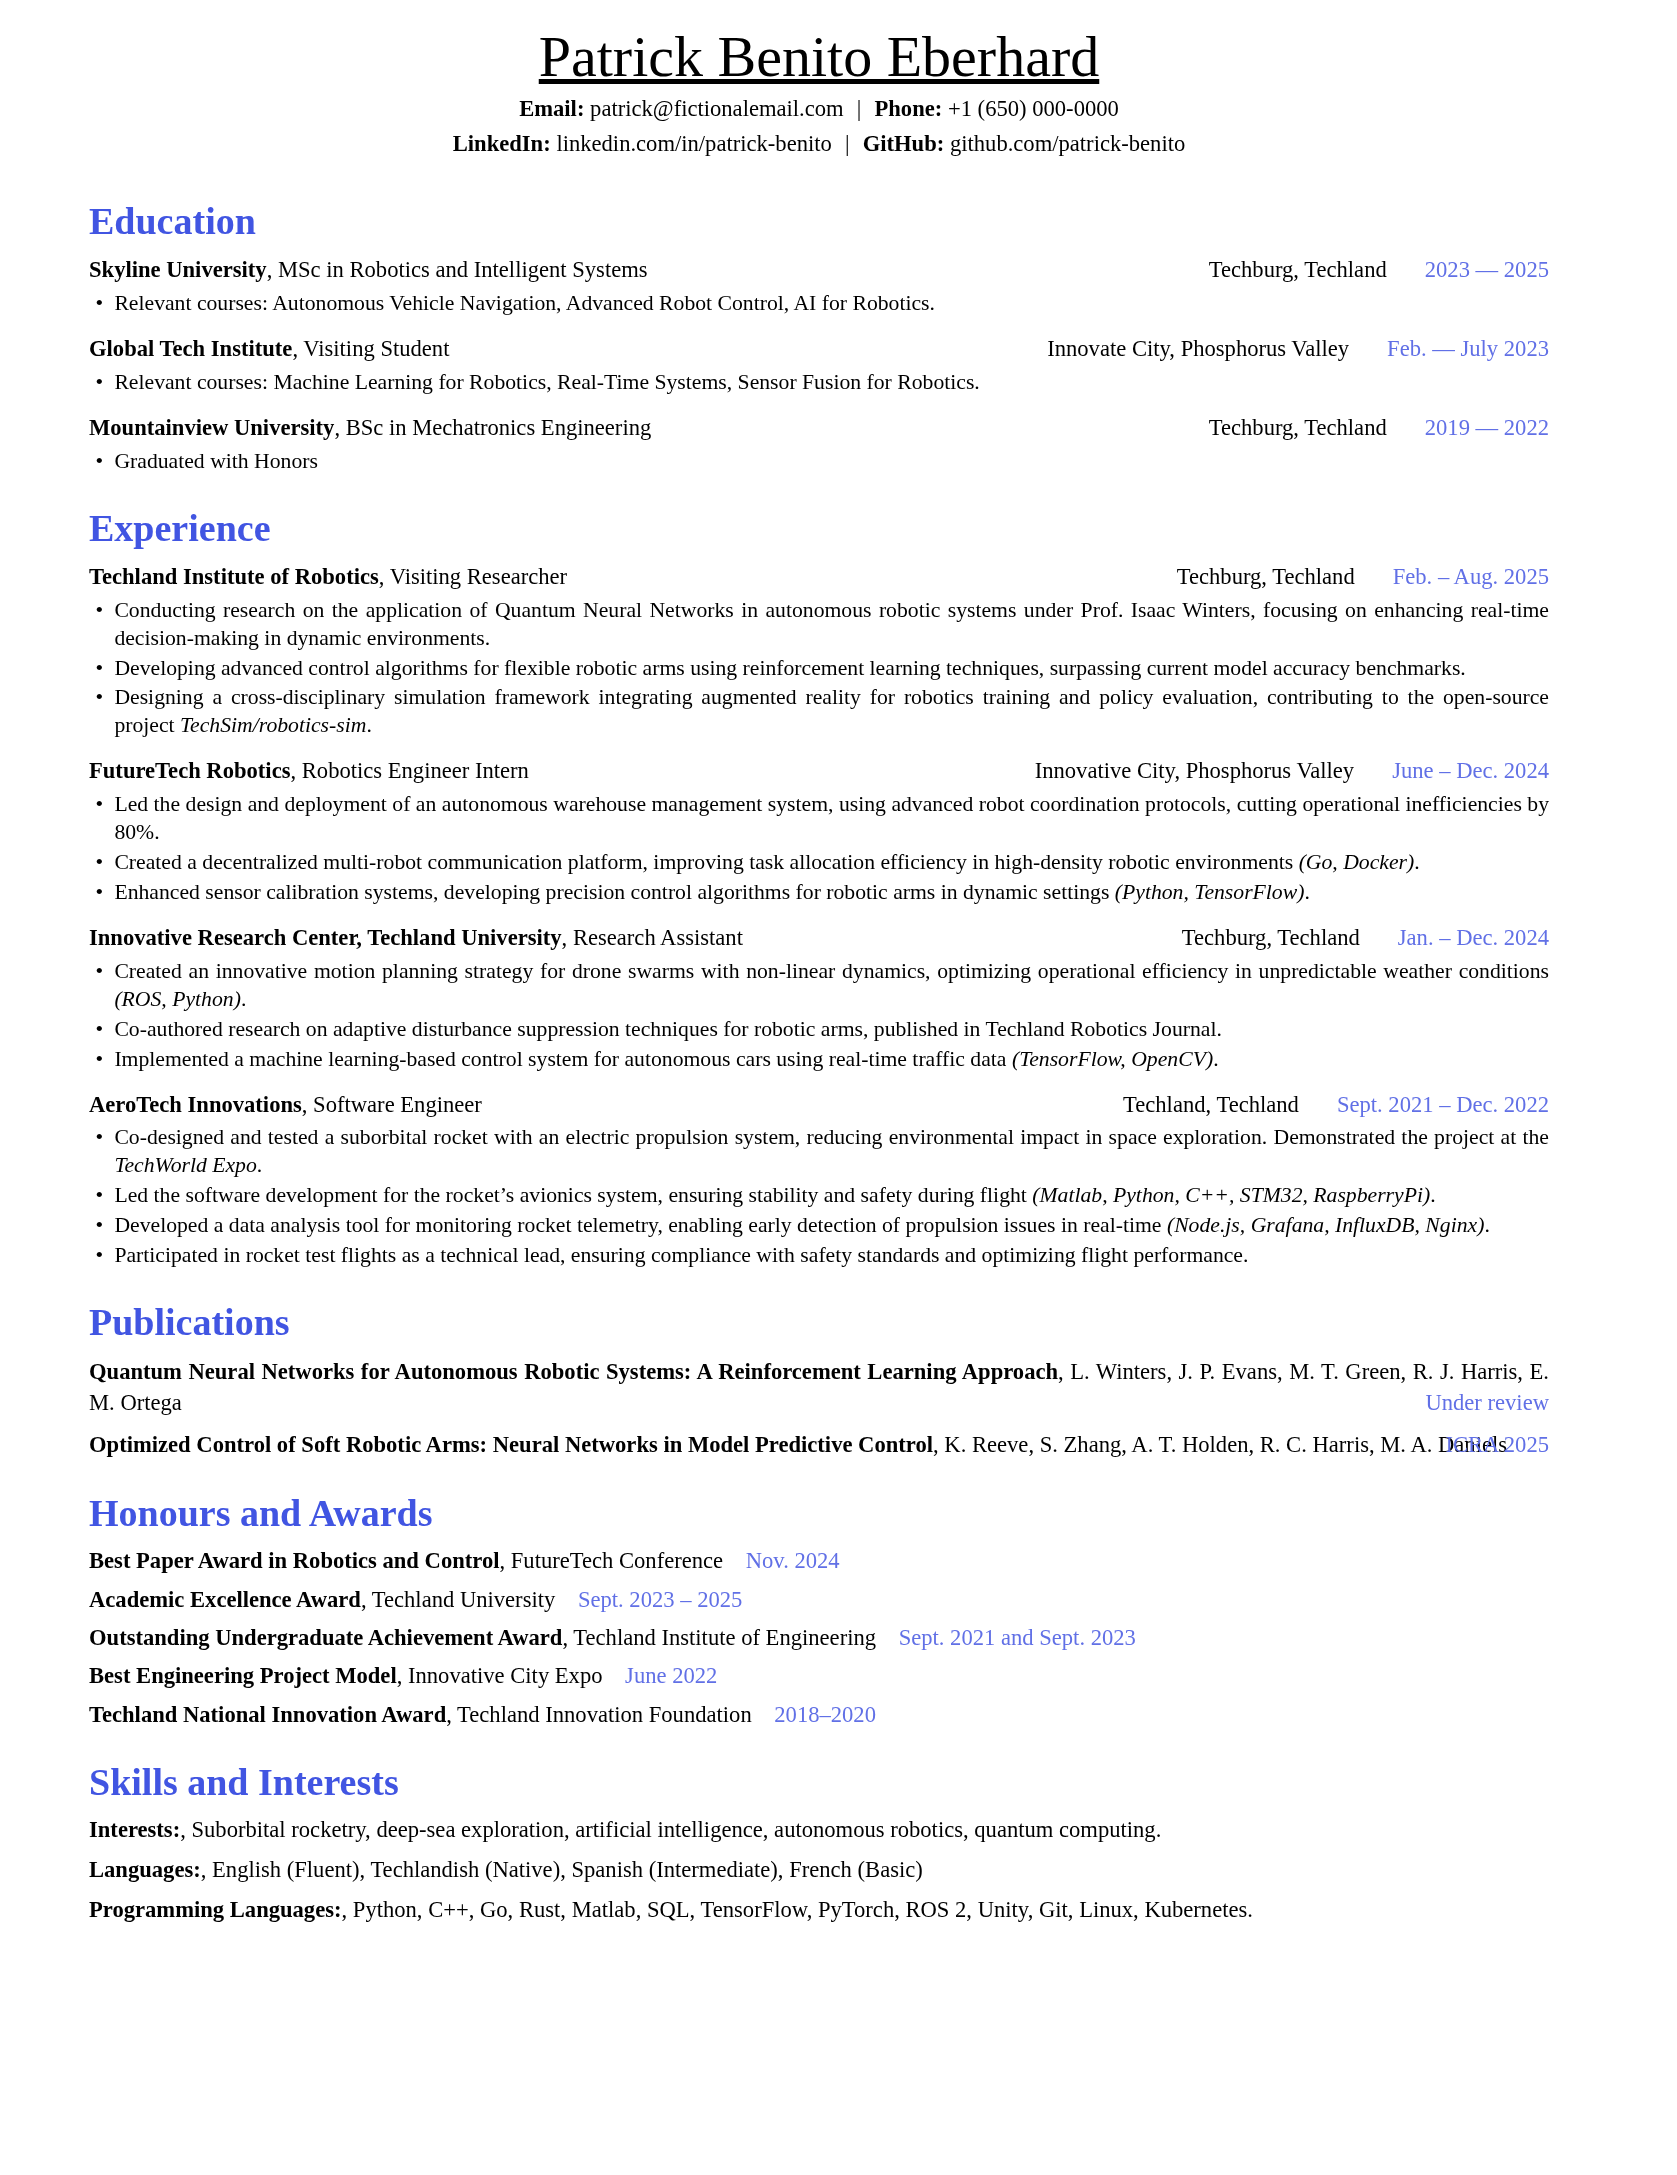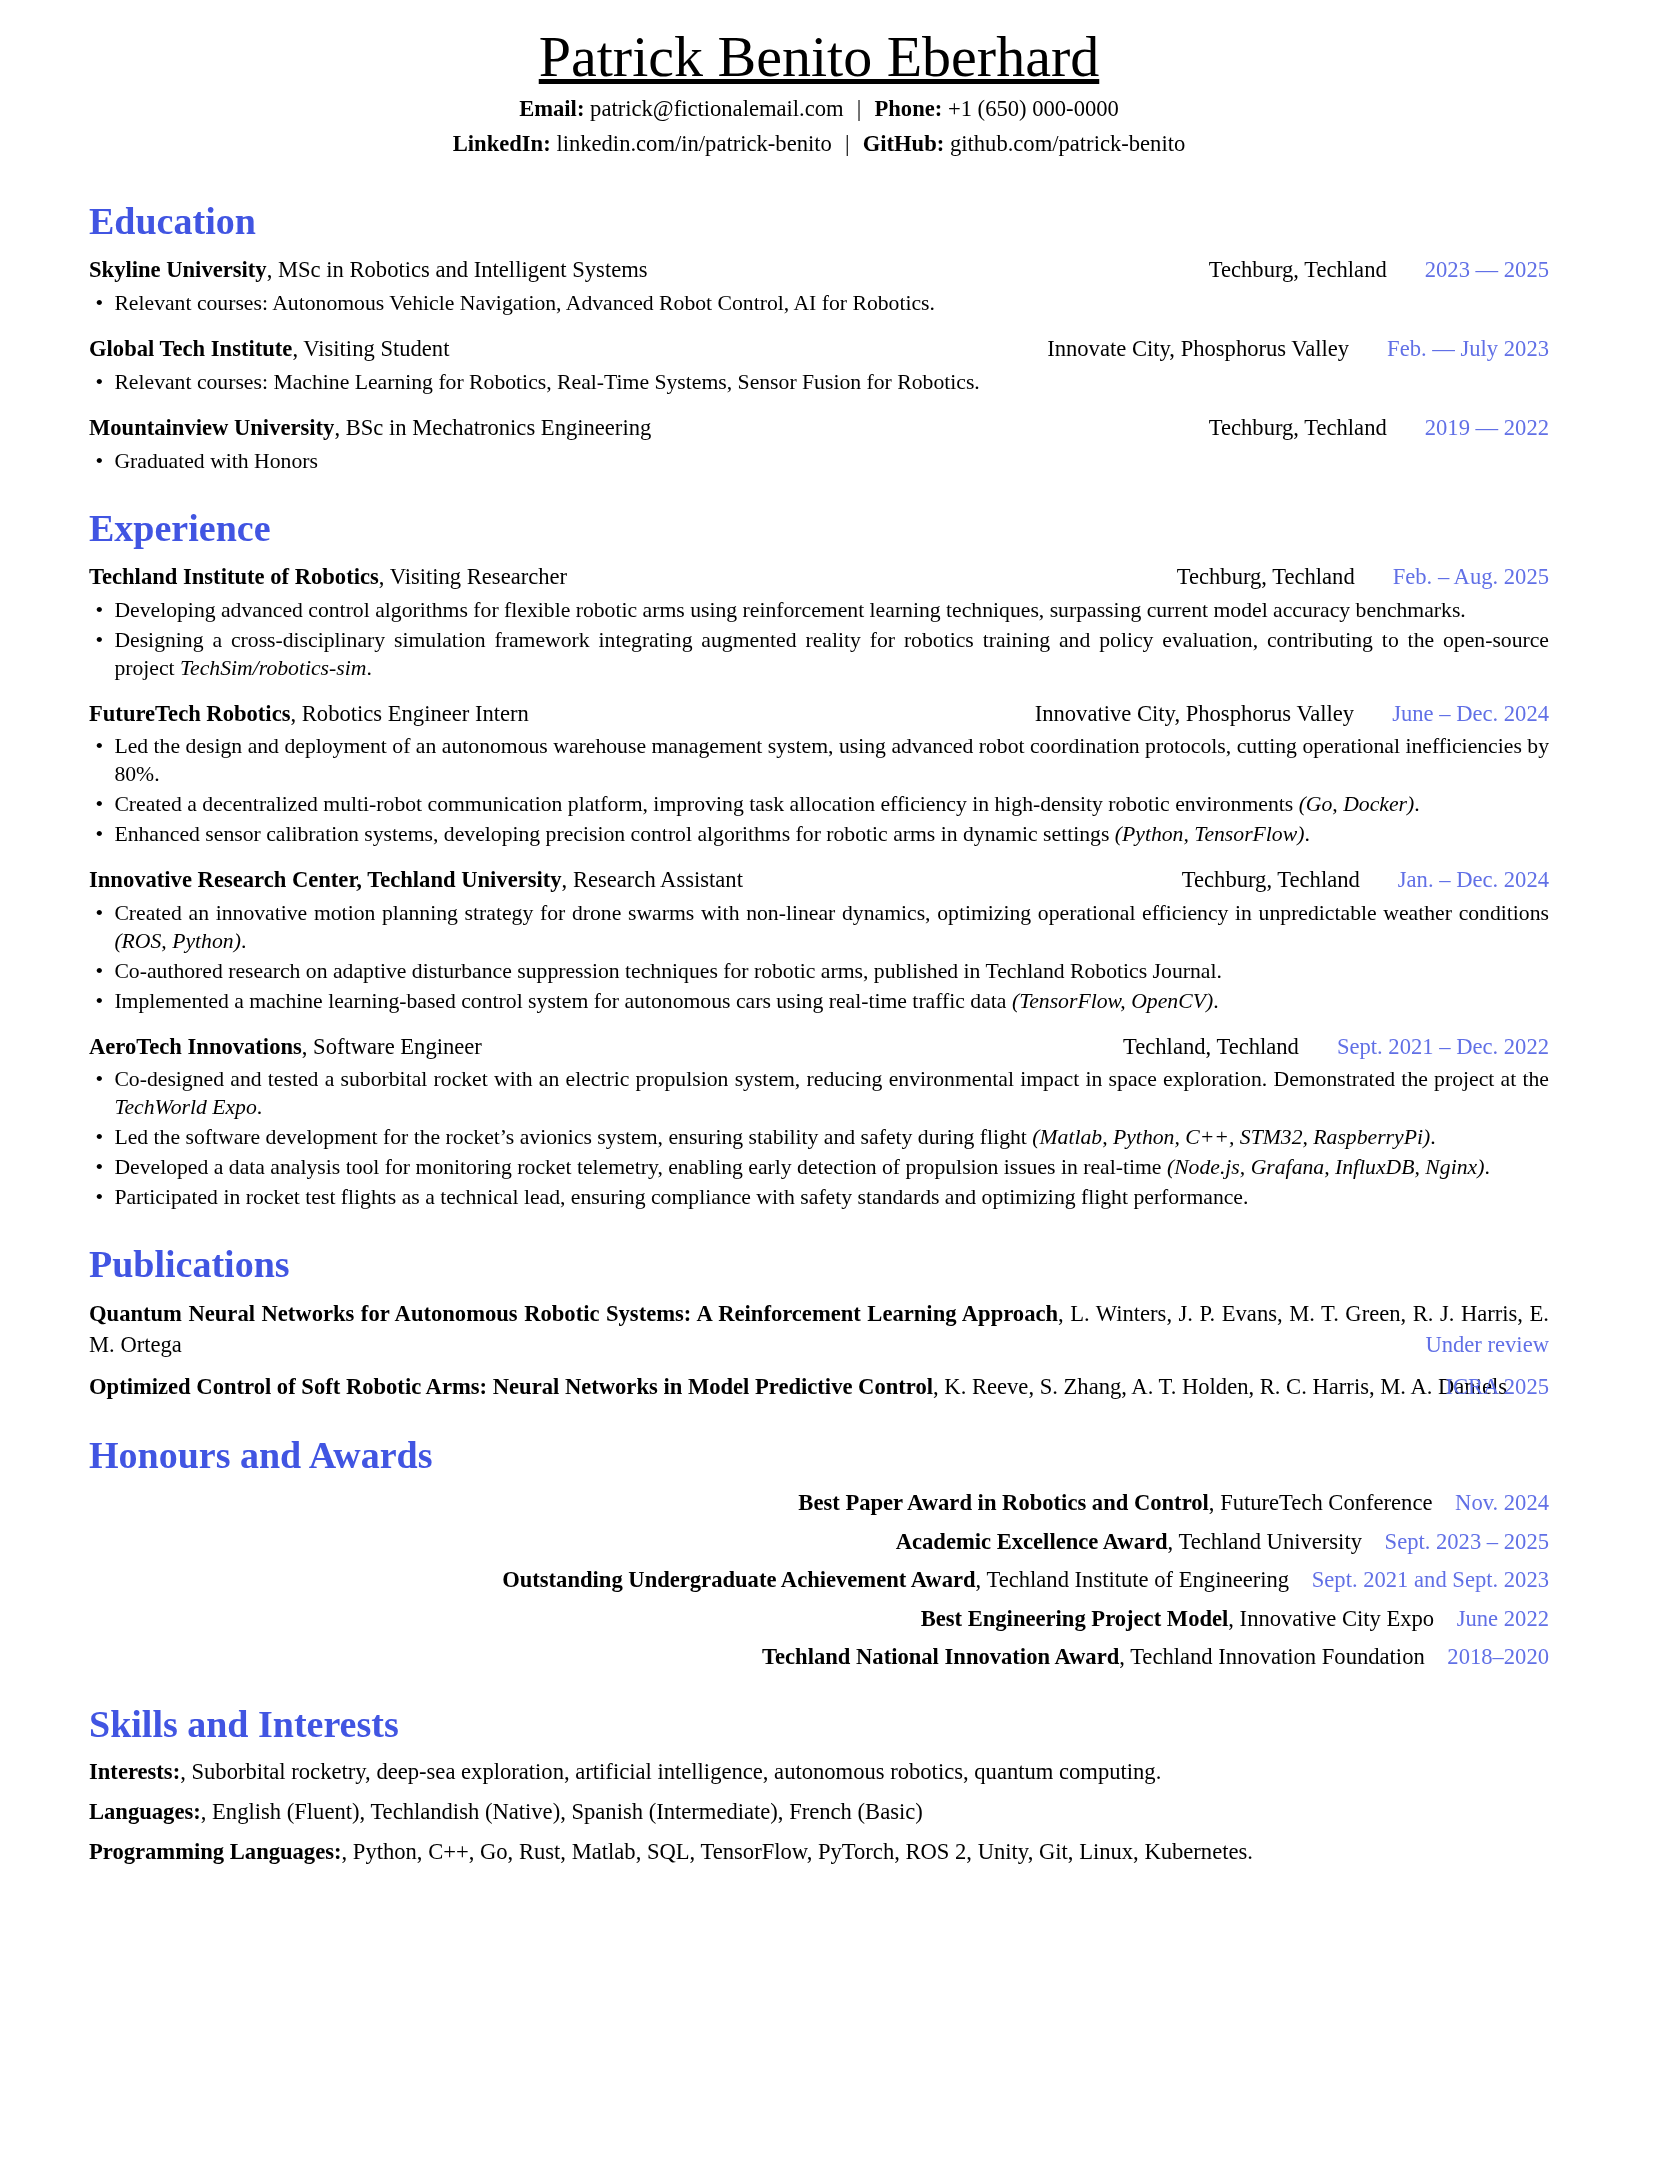--- a/index.html
+++ b/index.html
@@ -34,21 +34,21 @@
     position:relative;font-size:21.7px;line-height:28px;text-align:justify;
     padding-left:25.4px;margin:0 0 1.9px 0;
   }
   ul.bullets li::before{content:"•";position:absolute;left:6.6px;top:0;}
   ul.bullets i{font-style:italic;}
   
   .pub{position:relative;font-size:22.6px;line-height:31px;text-align:justify;margin-bottom:11.3px;}
   .pub b{font-weight:bold;}
   .pub .note{position:absolute;right:0;bottom:0;color:var(--date-blue);}
   
-  .honour-row{display:flex;justify-content:flex-end;align-items:baseline;font-size:22.6px;line-height:28px;margin-bottom:10.4px;}
+  .honour-row{display:flex;justify-content:flex-start;align-items:baseline;font-size:22.6px;line-height:28px;margin-bottom:10.4px;}
   .honour-row b{font-weight:bold;}
   .honour-row .date{white-space:nowrap;margin-left:22.6px;}
   
   .skill-row{font-size:22.6px;line-height:28px;margin-bottom:12.2px;}
   .skill-row b{font-weight:bold;}
 </style>
 </head>
 <body>
 
 <div class="page">
@@ -119,20 +119,21 @@
 
     <div class="entry">
       <div class="entry-head">
         <div class="left"><b>Techland Institute of Robotics</b><span>, Visiting Researcher</span></div>
         <div class="right">
             <span class="loc">Techburg, Techland</span>
             <span class="date">Feb. – Aug. 2025</span>
           </div>
       </div>
       <ul class="bullets">
+        <li><span>Conducting research on the application of Quantum Neural Networks in autonomous robotic systems under Prof. Isaac Winters, focusing on enhancing real-time decision-making in dynamic environments.</span></li>
         <li><span>Developing advanced control algorithms for flexible robotic arms using reinforcement learning techniques, surpassing current model accuracy benchmarks.</span></li>
         <li><span>Designing a cross-disciplinary simulation framework integrating augmented reality for robotics training and policy evaluation, contributing to the open-source project </span><i>TechSim/robotics-sim</i><span>.</span></li>
       </ul>
     </div>
 
     <div class="entry">
       <div class="entry-head">
         <div class="left"><b>FutureTech Robotics</b><span>, Robotics Engineer Intern</span></div>
         <div class="right">
             <span class="loc">Innovative City, Phosphorus Valley</span>

